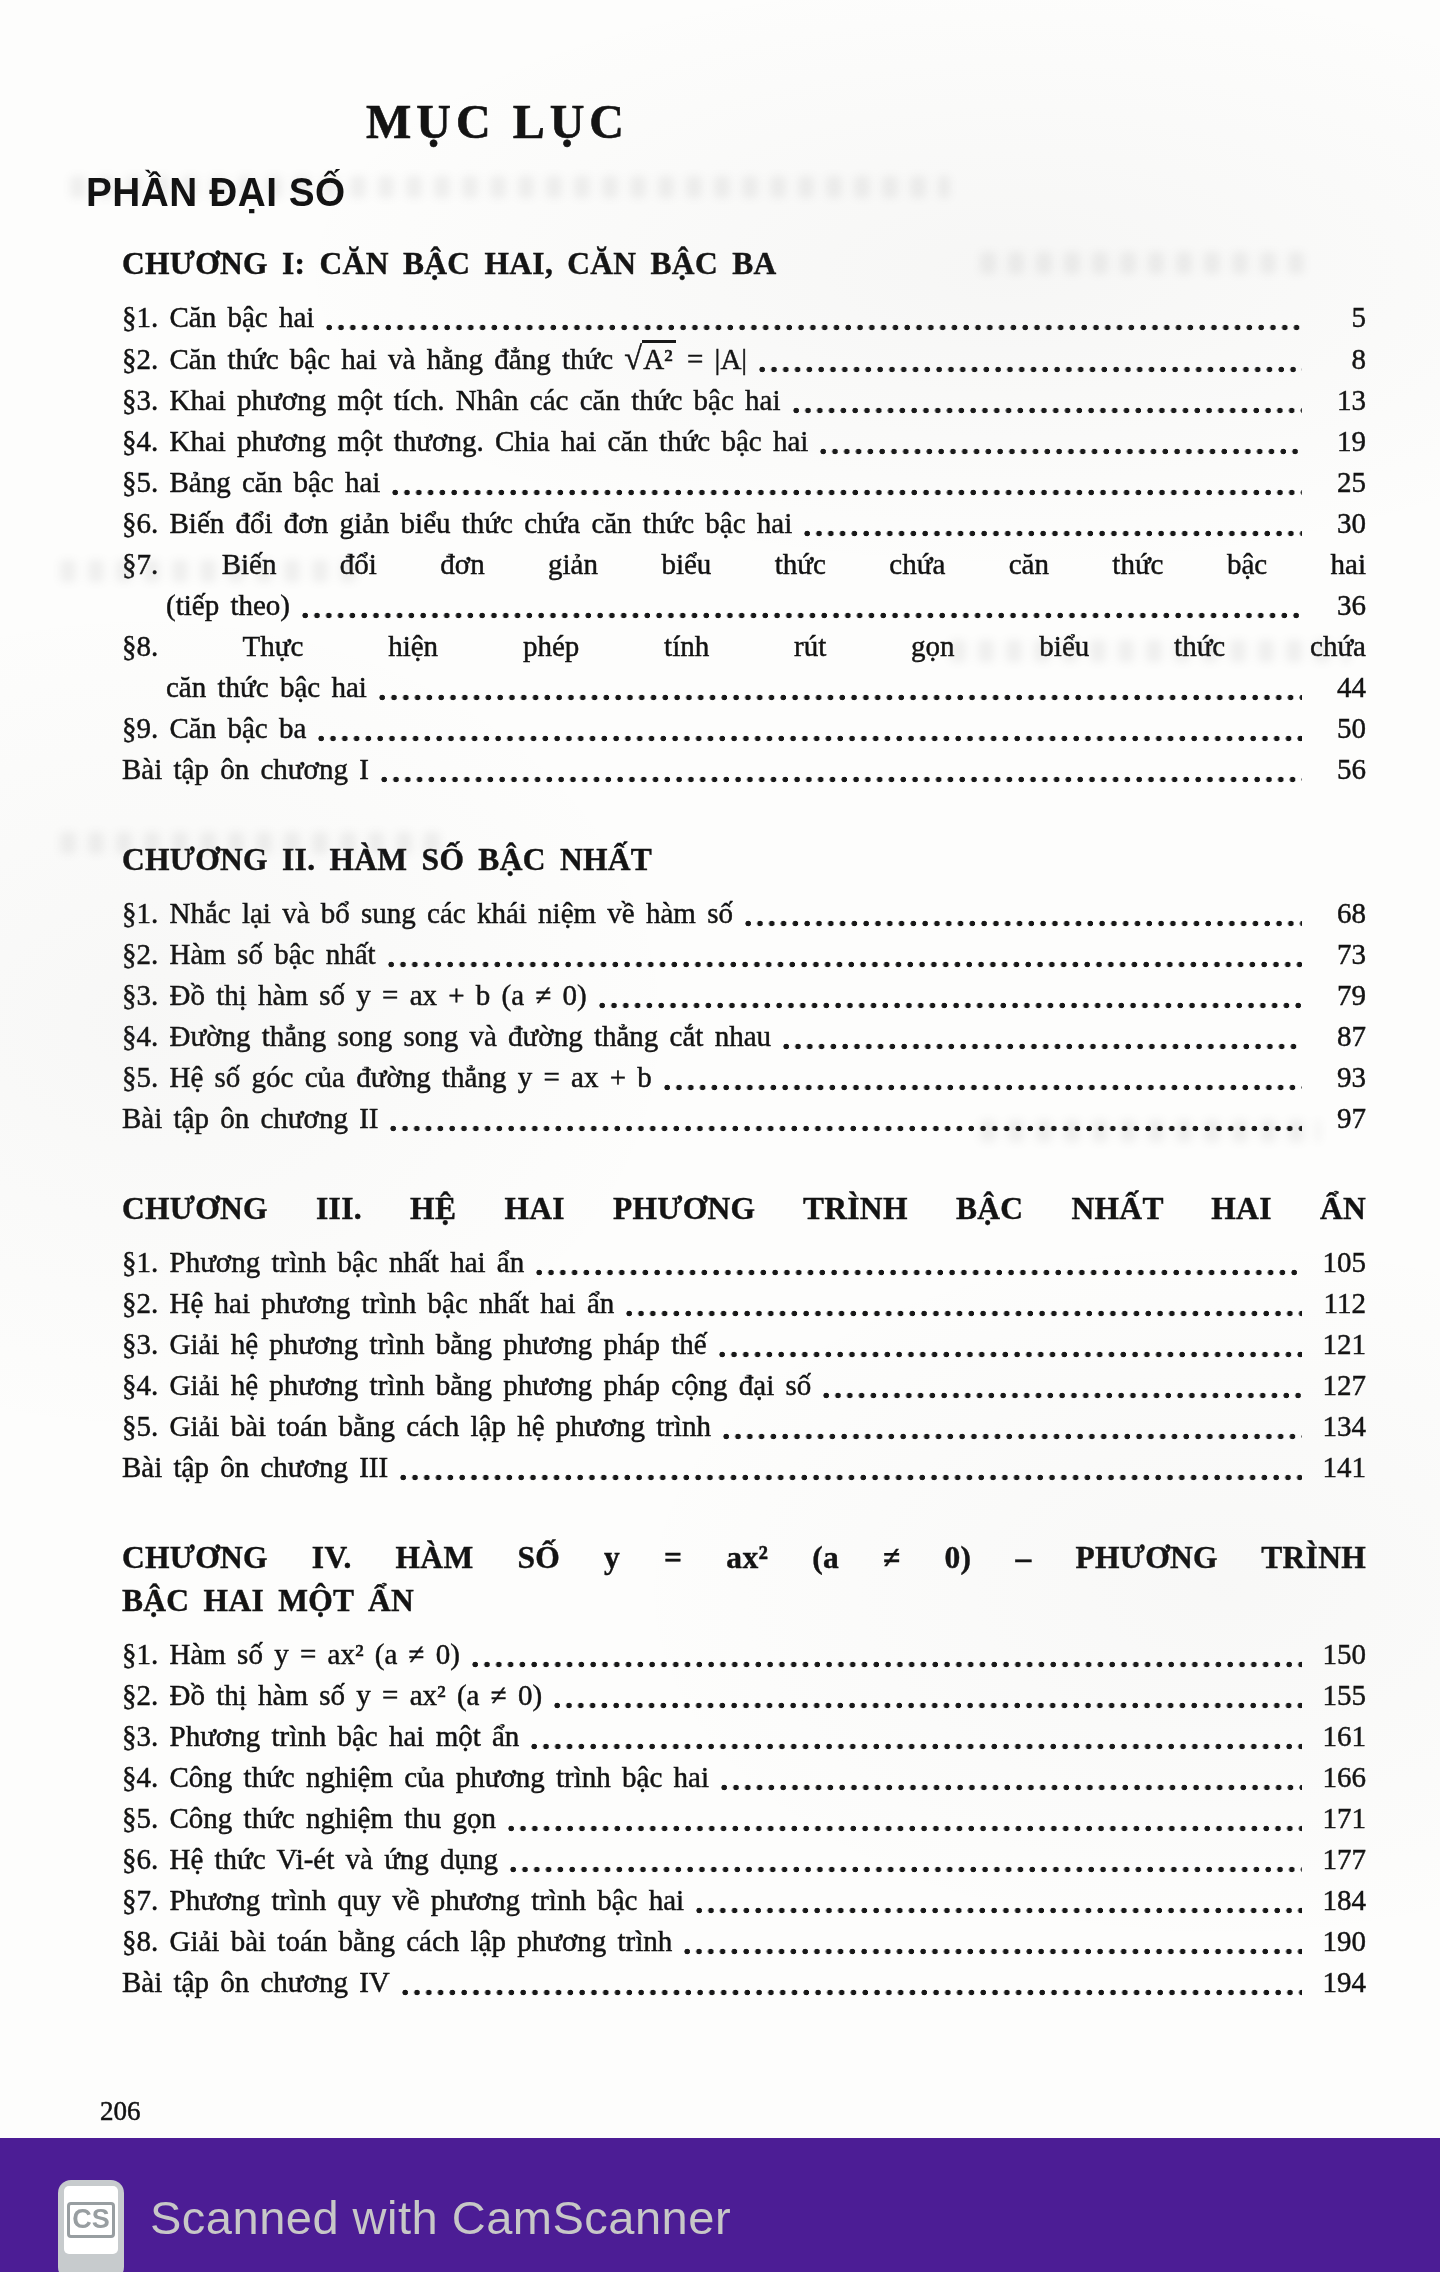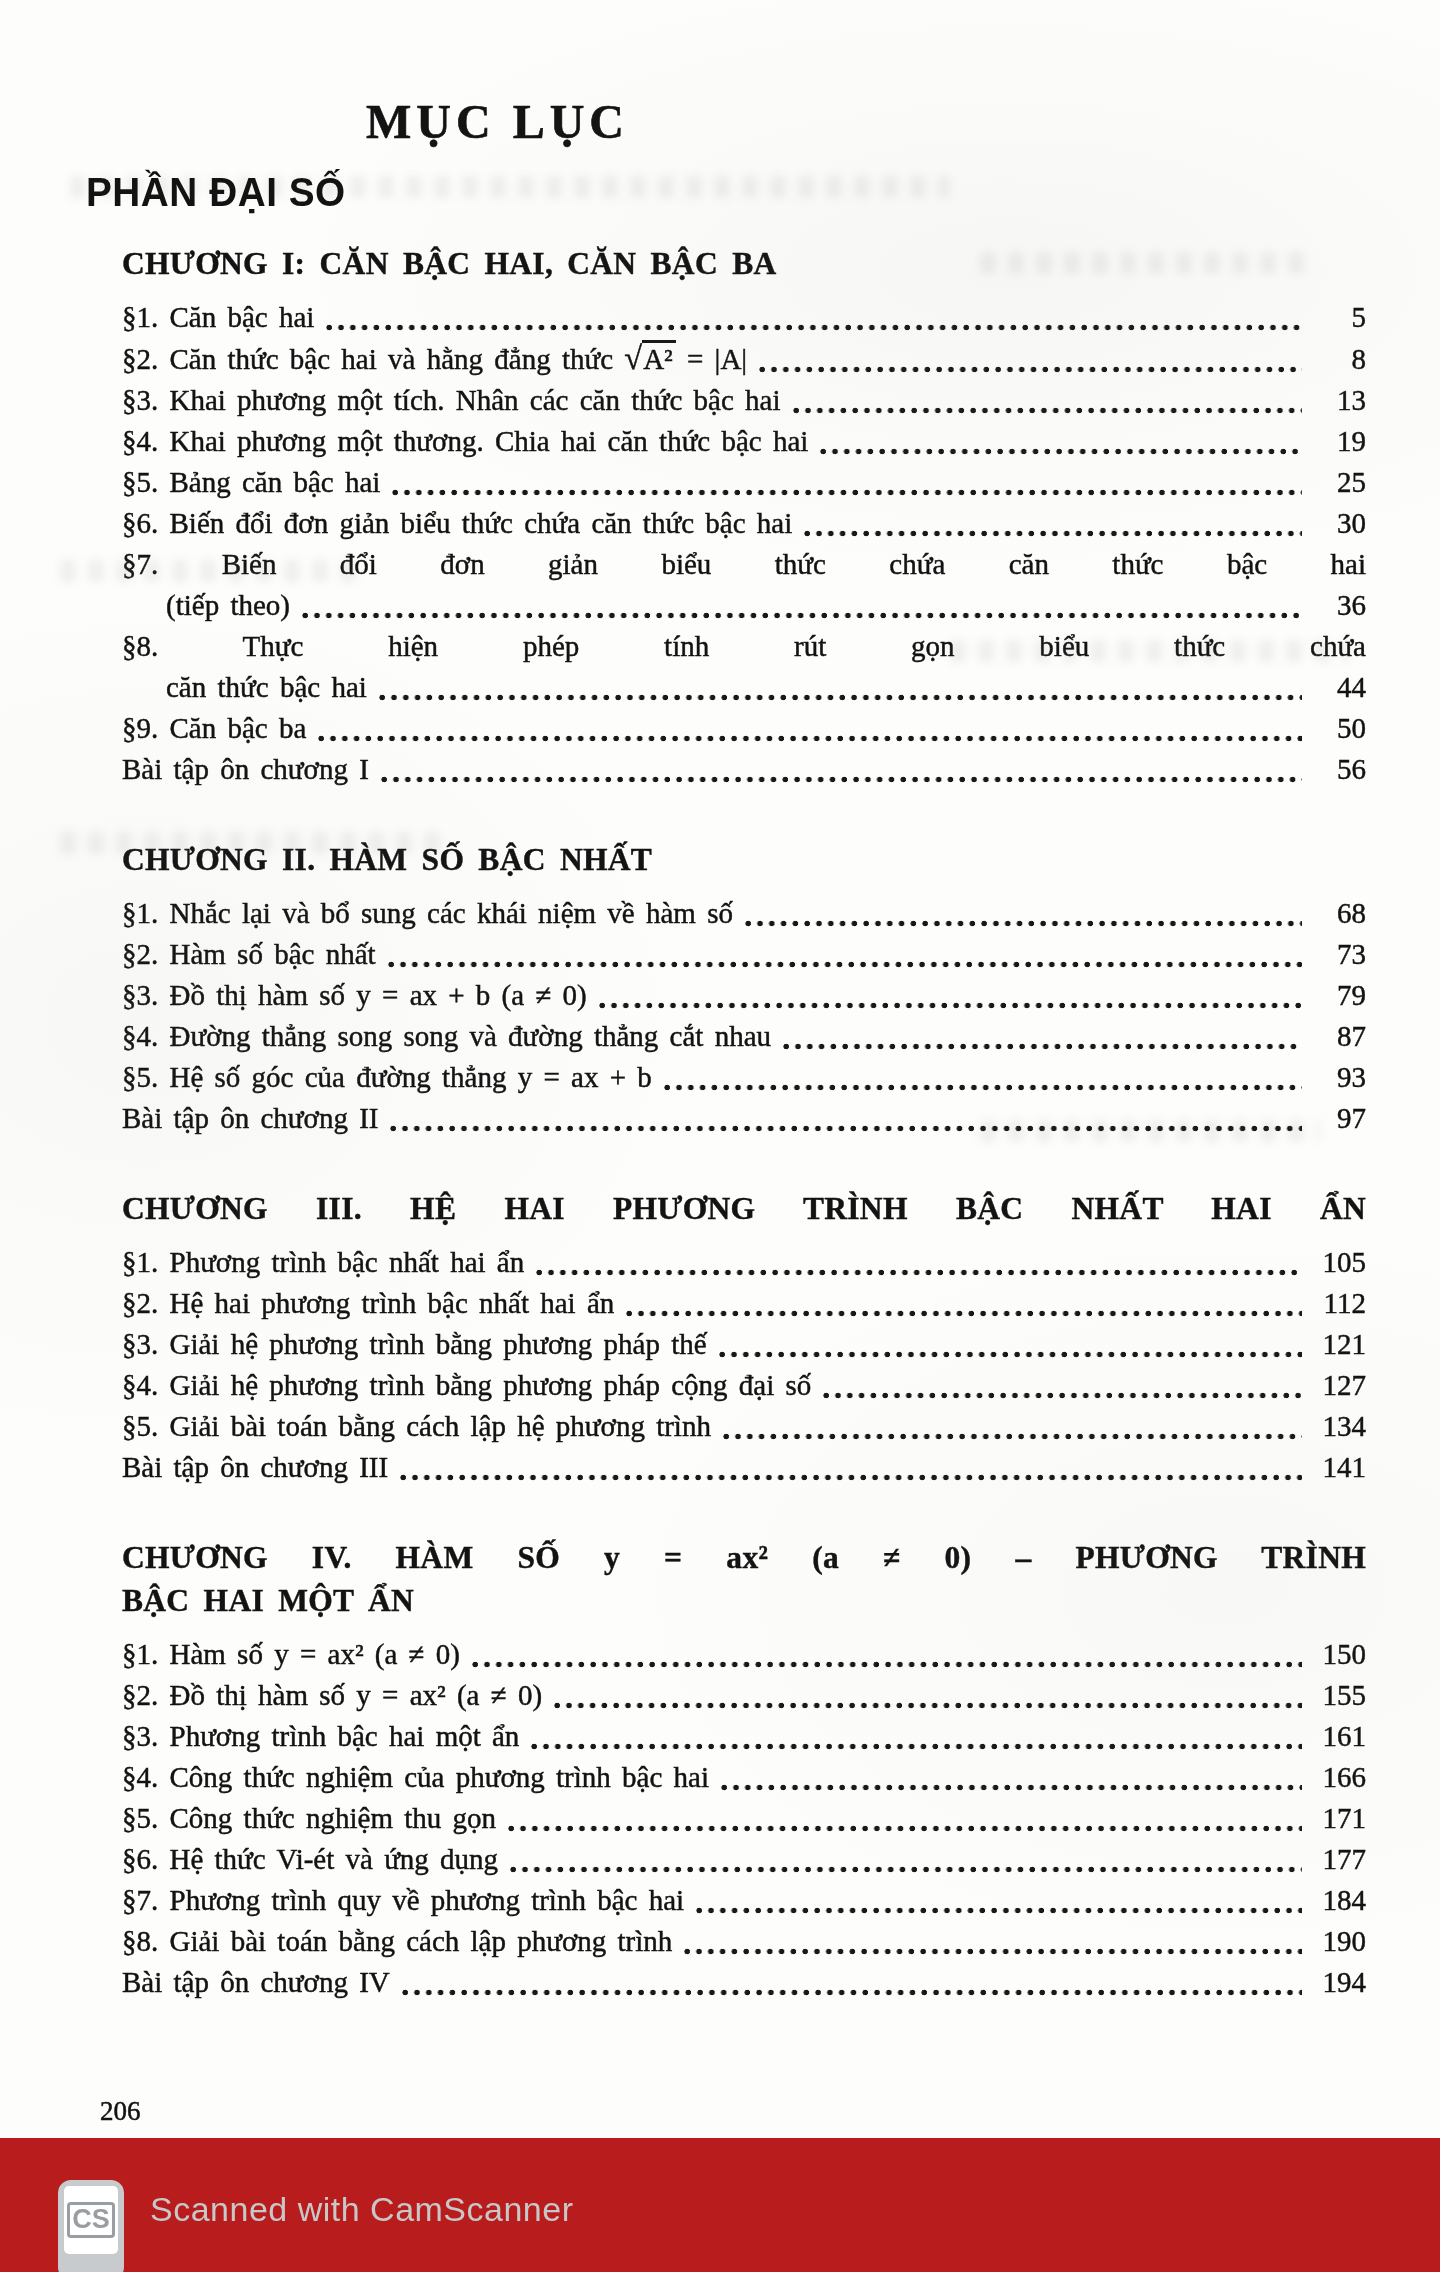--- a/index.html
+++ b/index.html
@@ -63,38 +63,38 @@
   .pg{min-width:58px;text-align:right;}
   .sqrt{white-space:nowrap;}
   .sqrt-sign{font-size:1.12em;}
   .sqrt-body{border-top:3px solid #161616;padding:0 3px 0 1px;}
 
   .book-num{
     position:absolute;left:100px;top:2096px;
     font-size:27px;-webkit-text-stroke:.5px #111;
   }
   .scan-footer{
-    position:absolute;left:0;right:0;bottom:0;height:134px;background:#b91c1c;
+    position:absolute;left:0;right:0;bottom:0;height:134px;background:#4c1d95;
   }
   .cs-logo{
     position:absolute;left:58px;top:42px;width:66px;height:100px;
     background:#c7cbcd;border-radius:13px;
   }
   .cs-board{
     position:absolute;left:6px;right:6px;top:6px;bottom:26px;
     background:#ffffff;border-radius:5px;
     display:flex;align-items:center;justify-content:center;
   }
   .cs-board span{
     font-family:"Liberation Sans", sans-serif;font-weight:700;font-size:27px;
     color:#989ea1;border:3px solid #989ea1;border-radius:4px;padding:0 2px;line-height:1.1;
   }
   .watermark{
     position:absolute;left:150px;top:52px;
-    font-family:"Liberation Sans", sans-serif;font-size:34px;color:#c7c7c7;
+    font-family:"Liberation Sans", sans-serif;font-size:47px;color:#c7c7c7;
     letter-spacing:.5px;white-space:nowrap;
   }
 </style>
 </head>
 <body>
 
 <div class="sheet">
   <div class="ghost g1"></div>
   <div class="ghost g2"></div>
   <div class="ghost g3"></div>

